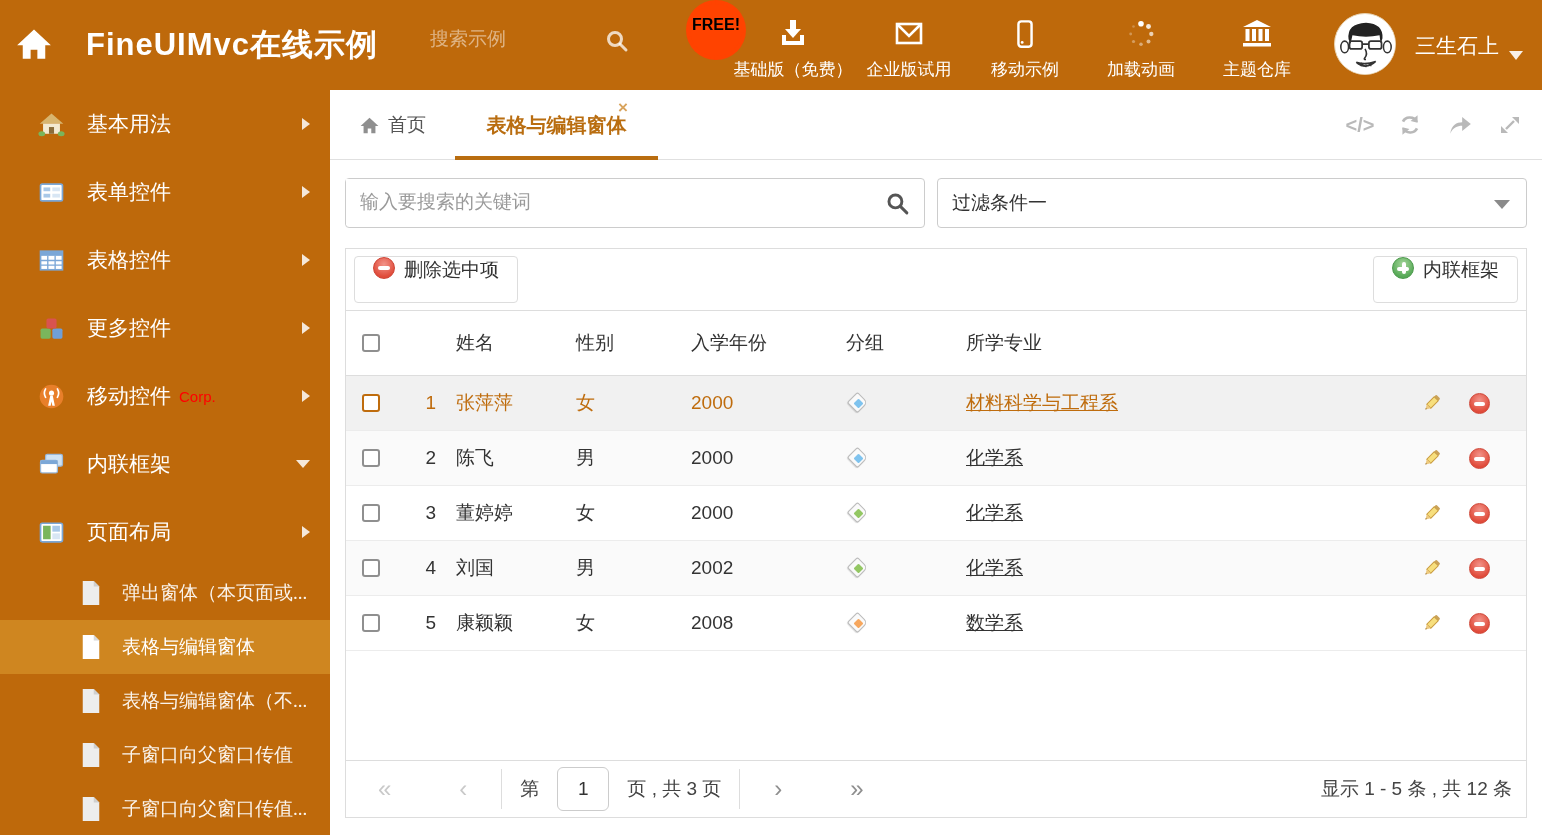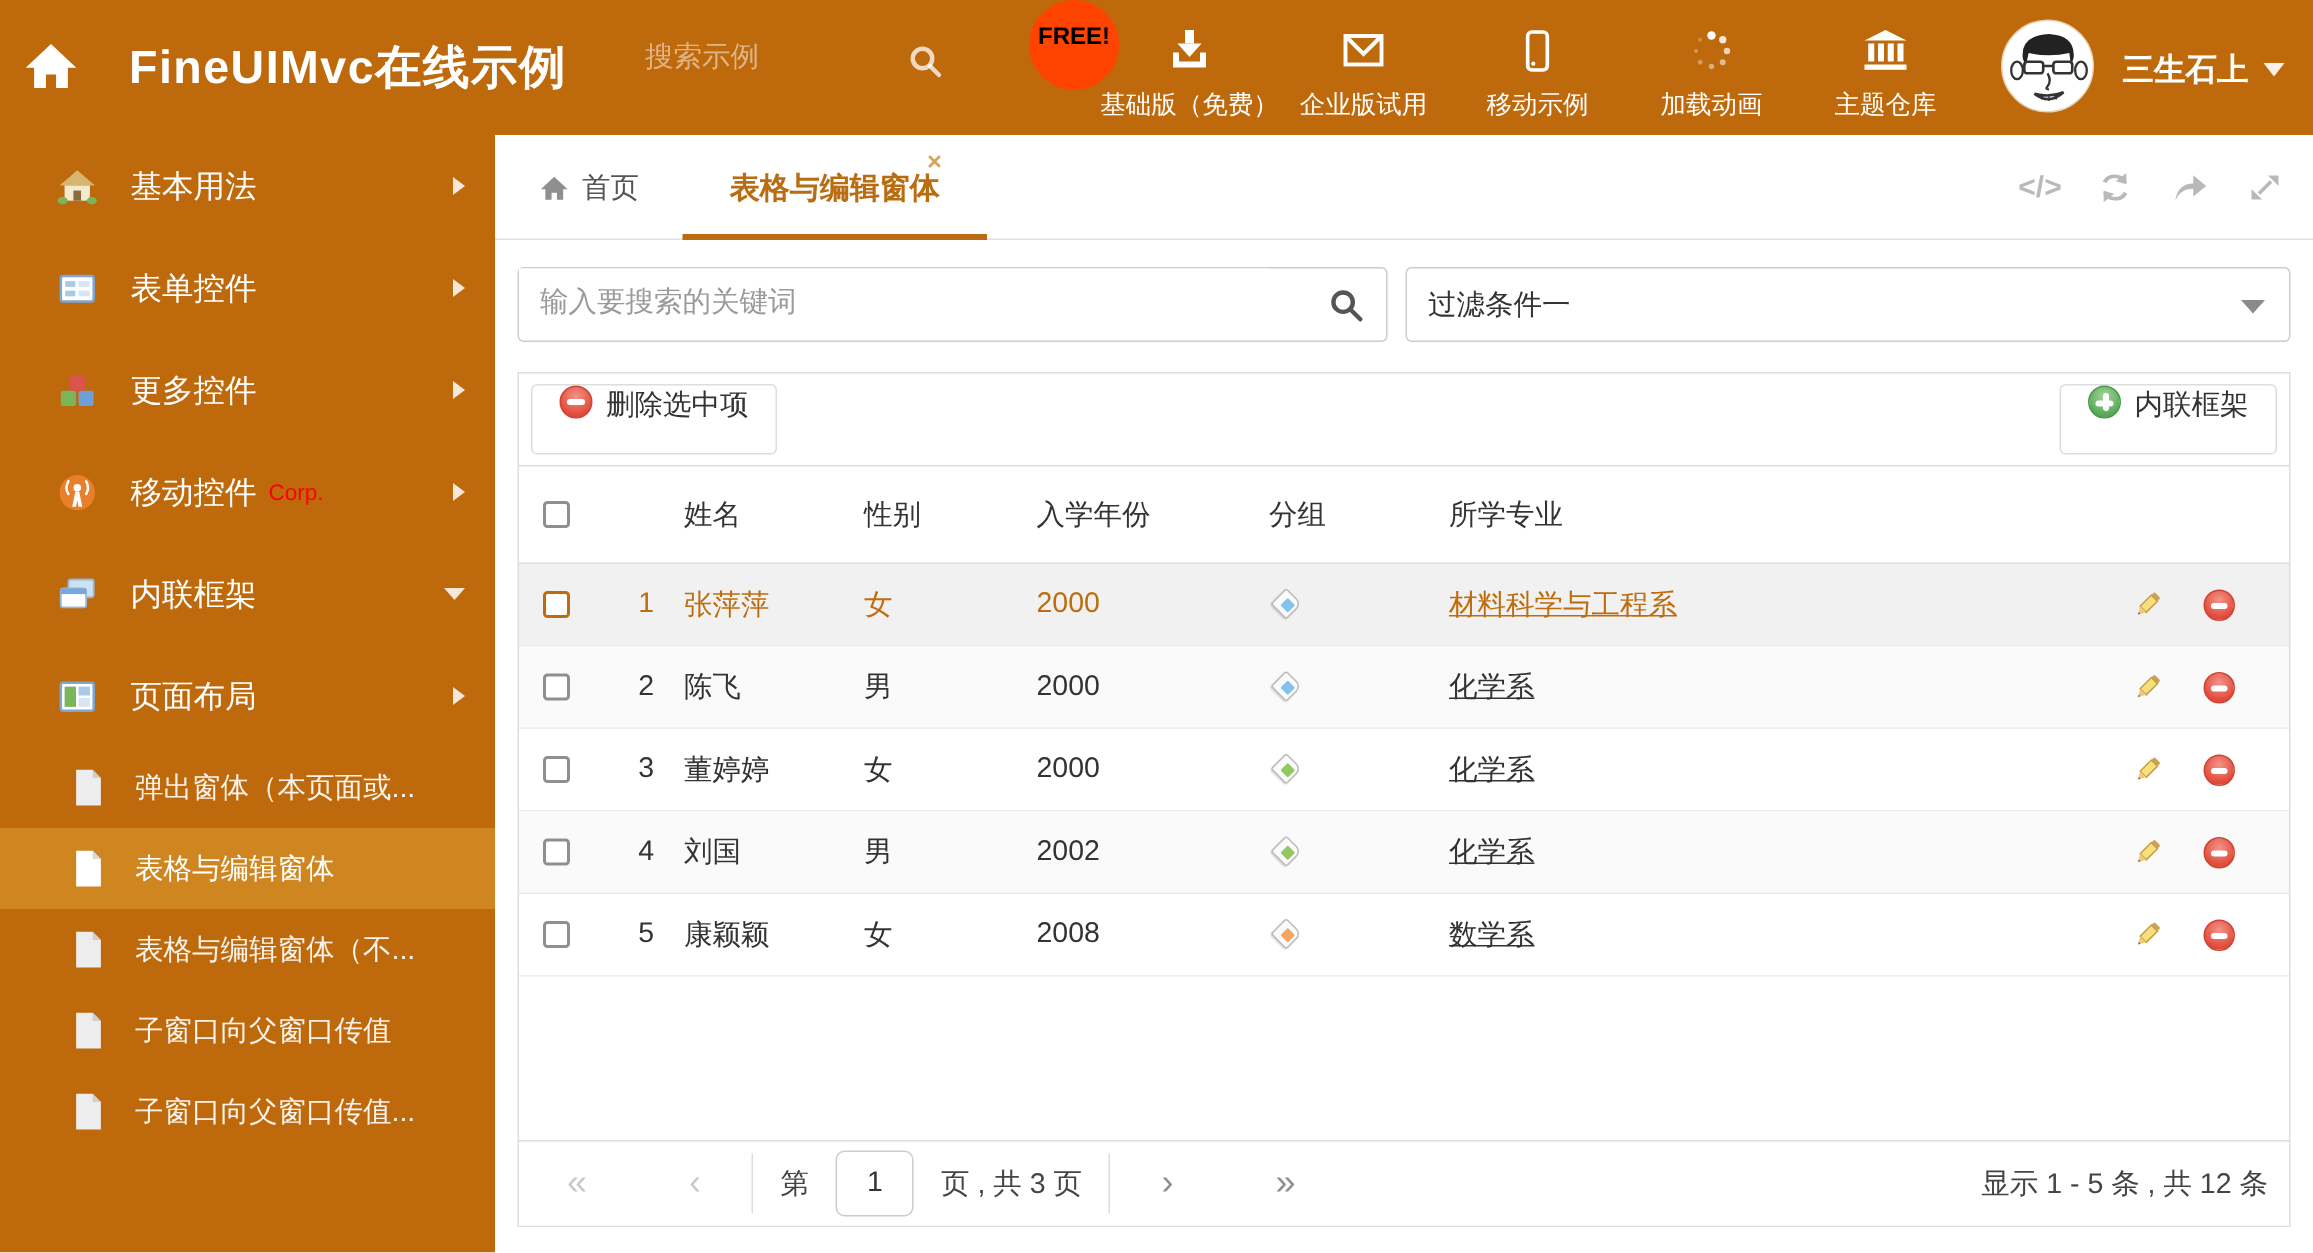--- a/index.html
+++ b/index.html
@@ -17,32 +17,32 @@
   .topbar-search input::placeholder { color:rgba(255,255,255,.5); }
   .topbar-search-icon { position:absolute; left:175px; top:1px; width:24px; height:24px; }
   .free-badge { position:absolute; left:686px; top:0px; width:60px; height:60px; z-index:6; }
   .free-badge .burst { position:absolute; inset:0; border-radius:50%; background:#ff4300; border:4px dashed #ff4300; }
   .free-badge .txt { position:absolute; left:0; right:0; top:16px; text-align:center; color:#000000; font-weight:bold; font-size:16px; }
   .top-nav { position:absolute; left:735px; top:14px; height:70px; display:flex; align-items:flex-start; }
   .top-nav-item { width:116px; display:flex; flex-direction:column; align-items:center; cursor:pointer; }
   .top-nav-item .nicon { height:40px; display:flex; align-items:center; justify-content:center; }
   .top-nav-item .nlabel { color:#fff; font-size:17px; margin-top:4px; white-space:nowrap; }
   .avatar { position:absolute; left:1334px; top:13px; width:62px; height:62px; border-radius:50%; background:#fff; overflow:hidden; border:1px solid #e8d2b0; }
-  .user-name { position:absolute; left:1415px; top:32px; color:#fff; font-size:21px; display:flex; align-items:center; gap:10px; cursor:pointer;font-weight:bold; }
+  .user-name { position:absolute; left:1415px; top:32px; color:#fff; font-size:21px; display:flex; align-items:flex-end; gap:10px; cursor:pointer; }
   .caret-down-w { width:0; height:0; border-left:7px solid transparent; border-right:7px solid transparent; border-top:9px solid rgba(255,255,255,.9); }
   
   .sidebar { position:absolute; left:0; top:90px; width:330px; height:745px; background:#be690b; }
   .side-item { position:relative; height:68px; display:flex; align-items:center; padding-left:38px; cursor:pointer; }
   .side-item .sicon { width:27px; height:27px; margin-right:22px; }
   .side-item .slabel { color:#fff; font-size:21px; }
   .corp-badge { color:#f00; font-size:15px; margin-left:8px; }
   .arr { position:absolute; right:20px; }
   .arr-r { width:0; height:0; border-top:6px solid transparent; border-bottom:6px solid transparent; border-left:8px solid rgba(255,255,255,.85); }
   .arr-d { width:0; height:0; border-left:7px solid transparent; border-right:7px solid transparent; border-top:8px solid rgba(255,255,255,.85); }
-  .side-subitem { position:relative; height:54px; display:flex; align-items:center; padding-left:48px; cursor:pointer; }
+  .side-subitem { position:relative; height:54px; display:flex; align-items:center; padding-left:80px; cursor:pointer;font-family:Liberation Serif, serif; }
   .side-subitem .ficon { width:22px; height:26px; margin-right:20px; }
   .side-subitem .slabel { color:rgba(255,255,255,.92); font-size:19px; white-space:nowrap; }
   .side-subitem.active { background:#cf8620; }
   .side-subitem.active .slabel { color:#fff; }
   
   .main { position:absolute; left:330px; top:90px; width:1212px; height:745px; background:#fff; }
   .tabbar { position:relative; height:70px; border-bottom:1px solid #e0e0e0; background:#fff; }
   .tab-home { position:absolute; left:30px; top:0; height:70px; display:flex; align-items:center; gap:9px; color:#555; font-size:19px; cursor:pointer; }
   .tab-active { position:absolute; left:125px; top:0; width:203px; height:70px; display:flex; align-items:center; justify-content:center; cursor:pointer; }
   .tab-active .tlabel { color:#b96d10; font-size:20px; font-weight:bold; }
@@ -237,20 +237,31 @@
     <span class="sicon">
       <svg viewBox="0 0 32 32" width="27" height="27">
           <rect x="3" y="6" width="26" height="20" rx="2" fill="#fff" stroke="#7ba7d7" stroke-width="2"></rect>
           <rect x="6.5" y="10" width="8" height="4.5" fill="#a8c8e8"></rect>
           <rect x="17" y="10" width="9" height="4.5" fill="#d8e6f4"></rect>
           <rect x="6.5" y="17.5" width="8" height="4.5" fill="#a8c8e8"></rect>
           <rect x="17" y="17.5" width="9" height="4.5" fill="#d8e6f4"></rect>
         </svg>
     </span>
     <span class="slabel">表单控件</span>
+    <span class="arr arr-r"></span>
+  </div>
+  <div class="side-item">
+    <span class="sicon">
+      <svg viewBox="0 0 32 32" width="27" height="27">
+          <rect x="3" y="5" width="26" height="22" fill="#fff" stroke="#7ba7d7" stroke-width="2"></rect>
+          <rect x="3" y="5" width="26" height="5.5" fill="#7ba7d7"></rect>
+          <path d="M3 16 h26 M3 21.5 h26 M11.6 10.5 v16.5 M20.3 10.5 v16.5" stroke="#7ba7d7" stroke-width="1.6" fill="none"></path>
+        </svg>
+    </span>
+    <span class="slabel">表格控件</span>
     <span class="arr arr-r"></span>
   </div>
   <div class="side-item">
     <span class="sicon">
       <svg viewBox="0 0 32 32" width="27" height="27">
           <rect x="3" y="16" width="12" height="12" rx="2" fill="#7ab55c"></rect>
           <rect x="17" y="16" width="12" height="12" rx="2" fill="#6f9fd8"></rect>
           <rect x="10" y="4" width="12" height="12" rx="2" fill="#d9534f"></rect>
         </svg>
     </span>

